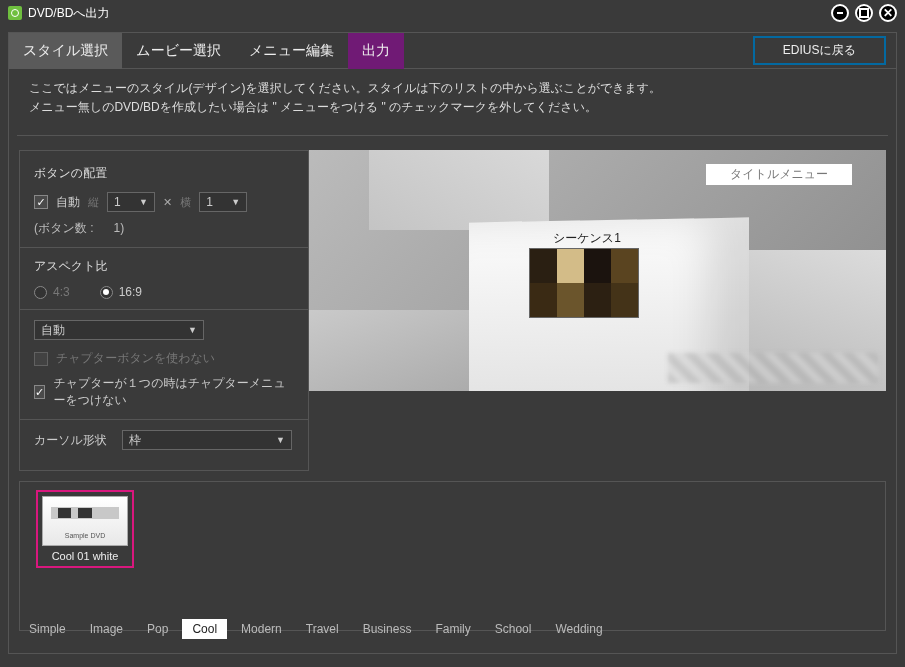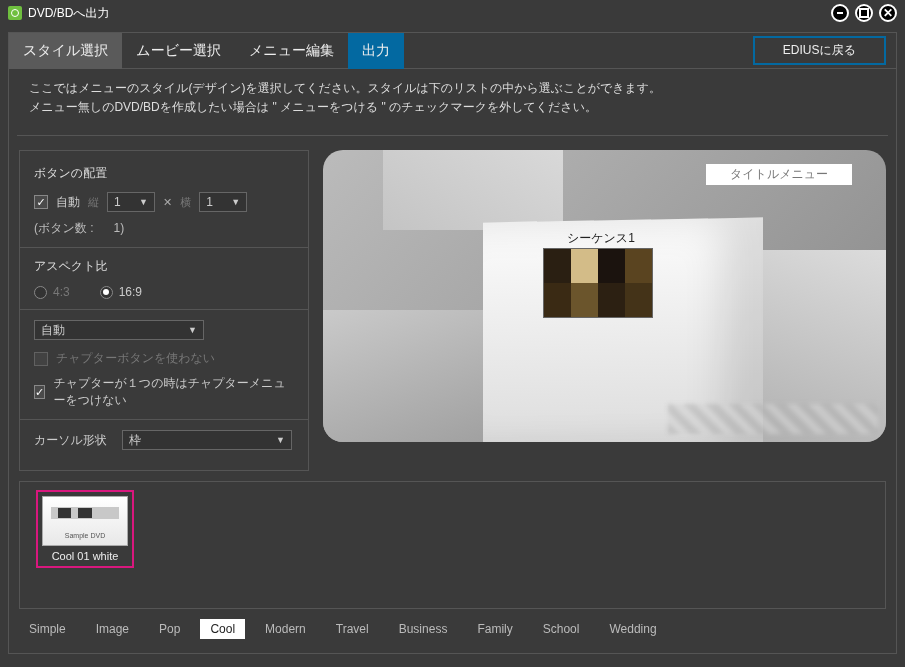--- a/index.html
+++ b/index.html
@@ -11,69 +11,69 @@
   .win-btns { display: flex; gap: 6px; }
   .win-btn { width: 18px; height: 18px; border-radius: 50%; border: 2px solid #fff; color:#fff; display:flex; align-items:center; justify-content:center; line-height:1; cursor:pointer; background:#000; }
   .win-btn.min::after{content:""; width:6px; height:2px; background:#fff;}
   .win-btn.max::after{content:""; width:6px; height:6px; border:2px solid #fff;}
   .win-btn.close{ font-weight:bold; }
 
   .inner-frame { margin: 6px 8px 10px 8px; border: 1px solid #555; height: 622px; background: #3a3a3a; position: relative; padding: 0; }
   .tabbar { display:flex; align-items:center; height:36px; border-bottom:1px solid #555; }
   .tab { padding: 0 14px; height:36px; display:flex; align-items:center; color:#eee; font-size:14px; cursor:pointer; }
   .tab.active { background:#5a5a5a; }
-  .tab.highlight { background:#0369a1; }
+  .tab.highlight { background:#701a75; }
   .tabbar .spacer { flex:1; }
   .return-btn { margin-right:10px; padding: 4px 28px; border:2px solid #0369a1; background:#3a3a3a; color:#eee; font-size:12px; cursor:pointer; }
 
   .desc { padding: 10px 12px 18px 12px; color:#ddd; font-size:12px; line-height:1.6; border-bottom:1px solid #555; margin: 0 8px; }
 
-  .content { display:flex; padding: 14px 10px 0 10px; gap: 14px; }
+  .content { display:flex; padding: 14px 10px 0 10px; }
   .settings-panel { width: 290px; border:1px solid #555; padding: 14px 14px 10px 14px; }
   .sect-label { color:#ddd; margin-bottom:10px; }
   .row { display:flex; align-items:center; gap:8px; margin-bottom:8px; color:#ccc; font-size:12px; }
   .checkbox { width:14px; height:14px; border:1px solid #888; background:#4a4a4a; display:inline-flex; align-items:center; justify-content:center; cursor:pointer; }
   .checkbox.checked::after { content:"✓"; color:#fff; font-size:11px; }
   .checkbox.disabled { opacity:.5; cursor:default; }
   .sel { background:#333; border:1px solid #666; color:#ccc; padding:2px 6px; min-width:48px; height:20px; line-height:14px; display:inline-flex; align-items:center; justify-content:space-between; cursor:pointer; }
   .sel.wide { min-width:170px; }
   .sel .caret { font-size:9px; color:#ccc; margin-left:6px; }
   .mini-label { color:#aaa; font-size:11px; }
   .button-count { color:#bbb; font-size:12px; margin-bottom:10px; }
   .divider { border-top:1px solid #555; margin:10px -14px; }
   .radio { width:13px; height:13px; border:1px solid #888; border-radius:50%; background:#333; display:inline-flex; align-items:center; justify-content:center; cursor:pointer; }
   .radio.checked::after { content:""; width:6px; height:6px; background:#fff; border-radius:50%; }
   .faint { color:#777; }
   .form-row { display:flex; align-items:center; gap:10px; margin:10px 0; }
   .form-row .lbl { width:78px; }
 
-  .preview { flex:1; height: 292px; background: linear-gradient(135deg,#bbb 0%, #888 100%); position:relative; overflow:hidden;border-radius:20px; }
+  .preview { flex:1; height: 241px; background: linear-gradient(135deg,#bbb 0%, #888 100%); position:relative; overflow:hidden; }
   .cube { position:absolute; background:#e8e8e8; }
   .cube.a { left:160px; top:70px; width:280px; height:230px; transform: skewY(-1deg); background:linear-gradient(180deg,#fcfcfc,#dcdcdc); box-shadow: inset -40px 0 40px rgba(0,0,0,.12); }
   .cube.b { left:-30px; top:160px; width:210px; height:160px; background:linear-gradient(160deg,#ccc,#999); }
   .cube.c { right:-20px; top:100px; width:170px; height:220px; background:linear-gradient(200deg,#ddd,#aaa); }
   .cube.d { left:60px; top:-40px; width:180px; height:120px; background:linear-gradient(210deg,#ddd,#c4c4c4); }
   .title-menu-label { position:absolute; right:34px; top:14px; background:#fff; color:#777; font-size:12px; padding:2px 24px; }
   .seq-label { position:absolute; left:244px; top:80px; color:#222; font-size:12px; }
   .thumb { position:absolute; left:220px; top:98px; width:110px; height:70px; background:#333; border:1px solid #666; overflow:hidden; }
   .thumb .px { position:absolute; width:25%; height:50%; }
   .px.p1{left:0;top:0;background:#2a1f12;} .px.p2{left:25%;top:0;background:#d3bc88;} .px.p3{left:50%;top:0;background:#1b130e;} .px.p4{left:75%;top:0;background:#5a4420;}
   .px.p5{left:0;top:50%;background:#3a2a14;} .px.p6{left:25%;top:50%;background:#6b552c;} .px.p7{left:50%;top:50%;background:#2c2012;} .px.p8{left:75%;top:50%;background:#443318;}
   .preview-watermark { position:absolute; right:8px; bottom:8px; width:210px; height:30px; background: repeating-linear-gradient(45deg, rgba(180,180,180,.6) 0 8px, rgba(210,210,210,.6) 8px 16px); filter: blur(2px); }
 
-  .styles-row { margin: 10px 10px 0 10px; border:1px solid #555; padding: 8px 8px 64px 16px; height:128px; position:relative; }
+  .styles-row { margin: 10px 10px 0 10px; border:1px solid #555; padding: 8px 8px 64px 16px; height:150px; position:relative; }
   .style-card { width:98px; border:2px solid #d9177e; padding:4px; display:flex; flex-direction:column; align-items:center; gap:4px; cursor:pointer; }
   .style-thumb { width:86px; height:50px; background:linear-gradient(180deg,#fff,#e8e8e8); border:1px solid #aaa; position:relative; }
   .style-thumb .bar{ position:absolute; left:8px; right:8px; top:10px; height:12px; background:#c8c8c8; }
   .style-thumb .bar::before, .style-thumb .bar::after{content:"";position:absolute;top:1px;bottom:1px;width:20%;background:#333;}
   .style-thumb .bar::before{left:10%;} .style-thumb .bar::after{left:40%;}
   .style-thumb .txt{ position:absolute; bottom:6px; left:0; right:0; text-align:center; font-size:7px; color:#555; }
   .style-caption { color:#eee; font-size:11px; text-align:center; }
 
-  .cat-tabs { position:absolute; left:10px; right:10px; bottom:14px; display:flex; gap:10px; font-size:12px; }
+  .cat-tabs { position:absolute; left:10px; right:10px; bottom:14px; display:flex; gap:4px; font-size:12px; }
   .cat-tab { padding:3px 10px; color:#bbb; cursor:pointer; }
   .cat-tab.active { background:#fff; color:#222; }
 </style>
 </head>
 <body>
 
 <div class="titlebar">
   <span class="app-icon"></span>
   <span class="title-text">DVD/BDへ出力</span>
   <div class="win-btns">

